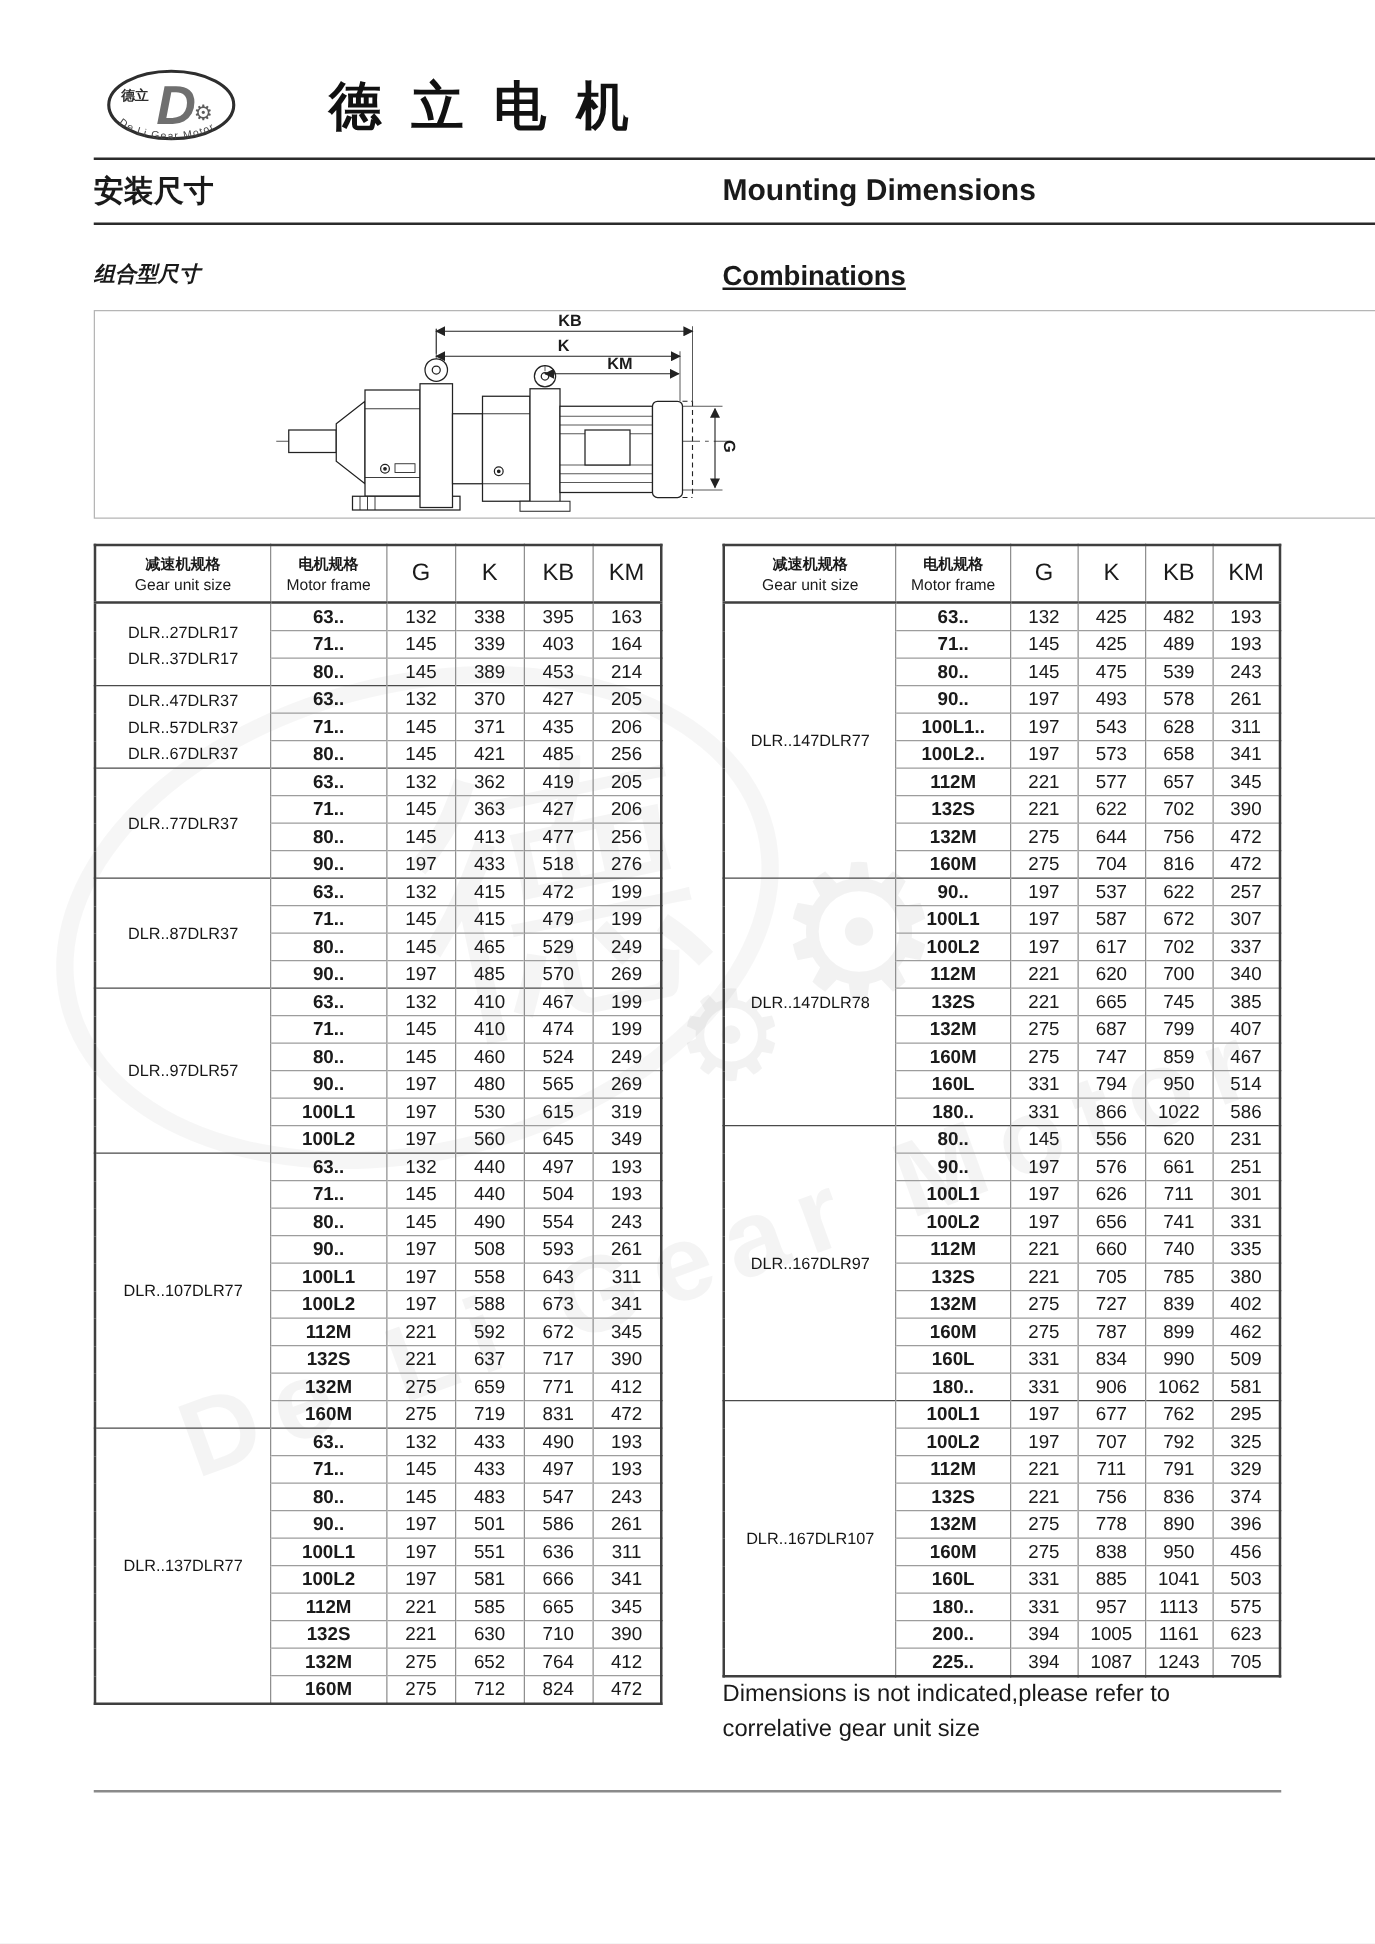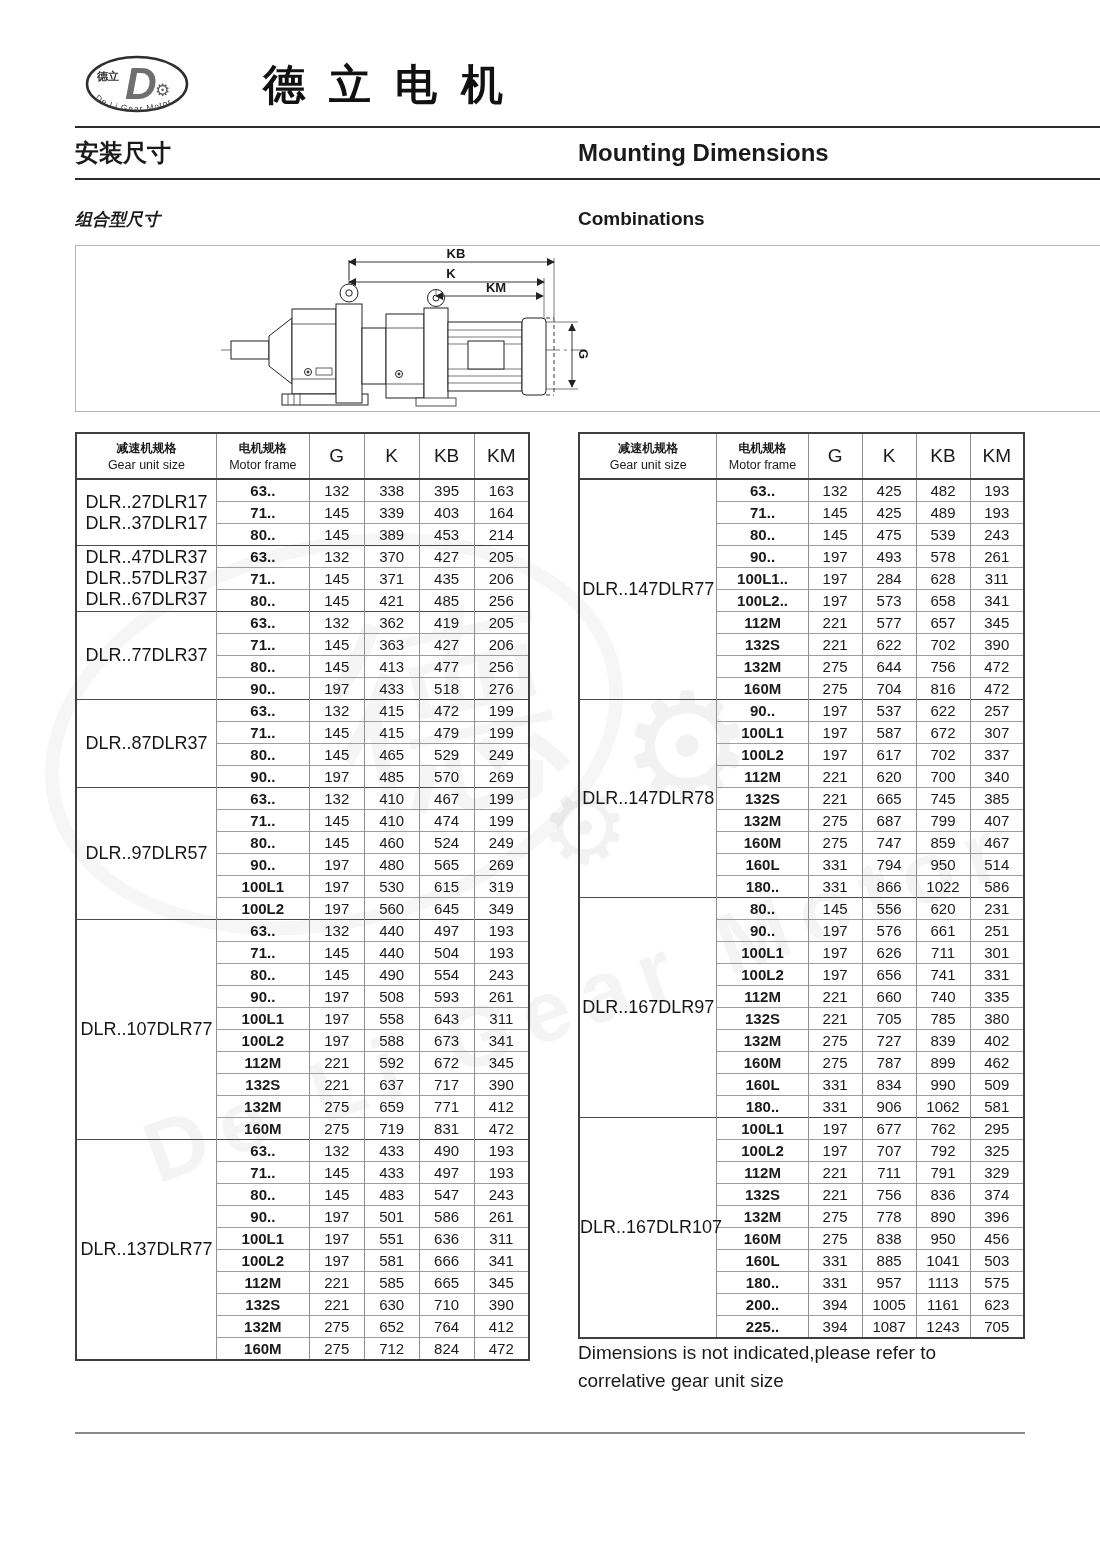--- a/index.html
+++ b/index.html
@@ -22,41 +22,41 @@
   .brand-row{display:flex;align-items:center;padding-top:52px;}
   .brand-name{font-family:Liberation Serif, serif;font-weight:bold;
               font-size:42px;letter-spacing:24px;color:#111;margin-left:28px;}
   .rule-dark{border:none;border-top:2px solid #2b2b2b;margin:8px 0 0 0;}
   .rule-mid{border:none;border-top:2px solid #2b2b2b;margin:0;}
   .title-row{display:flex;align-items:center;height:50px;}
   .title-cn{font-size:24px;font-weight:bold;flex:0 0 503px;}
   .title-en{font-size:24px;font-weight:bold;}
   .sub-row{display:flex;margin-top:28px;}
   .sub-cn{font-size:17px;font-weight:600;flex:0 0 503px;font-style:italic;}
-  .sub-en{font-size:19px;font-weight:bold;}
+  .sub-en{font-size:22px;font-weight:bold;text-decoration:underline;}
 
   
   .diagram-box{margin-top:14px;border:1px solid #b5b5b5;background:#fff;height:165px;}
 
   
   .tables{display:flex;gap:48px;margin-top:20px;align-items:flex-start;}
   .tcol-left{width:455px;}
   .tcol-right{width:447px;}
   table.dim-table{border-collapse:collapse;width:100%;table-layout:fixed;background:transparent;}
   table.dim-table{border:2px solid #3f3f3f;}
   .dim-table th,.dim-table td{padding:0;text-align:center;vertical-align:middle;}
   .dim-table thead th{border-bottom:2px solid #3f3f3f;height:44px;}
   .dim-table th+th,.dim-table td+td{border-left:1px solid #8f8f8f;}
   .dim-table td.motor-cell{border-left:1px solid #8f8f8f;}
   .dim-table tbody td{border-top:1px solid #9d9d9d;height:21px;line-height:21px;}
   .dim-table tbody tr.group-start td{border-top:1.6px solid #4a4a4a;}
   .h-cn{font-size:12px;font-weight:bold;line-height:19px;}
   .h-en{font-size:12.5px;font-weight:normal;line-height:15px;}
   th.col-dim{font-size:19px;font-weight:normal;}
-  td.gear-cell{font-size:18px;line-height:20px;color:#161616;border-left:none;}
+  td.gear-cell{font-size:13px;line-height:20px;color:#161616;border-left:none;}
   td.motor-cell{font-size:15px;font-weight:bold;}
   td.num-cell{font-size:15px;}
 
   
   .fn-left{margin-top:18px;font-size:16.5px;font-weight:600;}
   .fn-right{font-size:19px;line-height:1.45;}
   .footer{position:absolute;left:75px;right:75px;top:1432px;z-index:1;}
   .rule-foot{border:none;border-top:2px solid #8a8a8a;margin:0;}
   .page-num{text-align:center;font-size:19px;margin-top:8px;}
 
@@ -559,21 +559,21 @@
                 <tr>
                   <td class="motor-cell">90..</td>
                   <td class="num-cell">197</td>
                   <td class="num-cell">493</td>
                   <td class="num-cell">578</td>
                   <td class="num-cell">261</td>
                 </tr>
                 <tr>
                   <td class="motor-cell">100L1..</td>
                   <td class="num-cell">197</td>
-                  <td class="num-cell">284</td>
+                  <td class="num-cell">543</td>
                   <td class="num-cell">628</td>
                   <td class="num-cell">311</td>
                 </tr>
                 <tr>
                   <td class="motor-cell">100L2..</td>
                   <td class="num-cell">197</td>
                   <td class="num-cell">573</td>
                   <td class="num-cell">658</td>
                   <td class="num-cell">341</td>
                 </tr>

